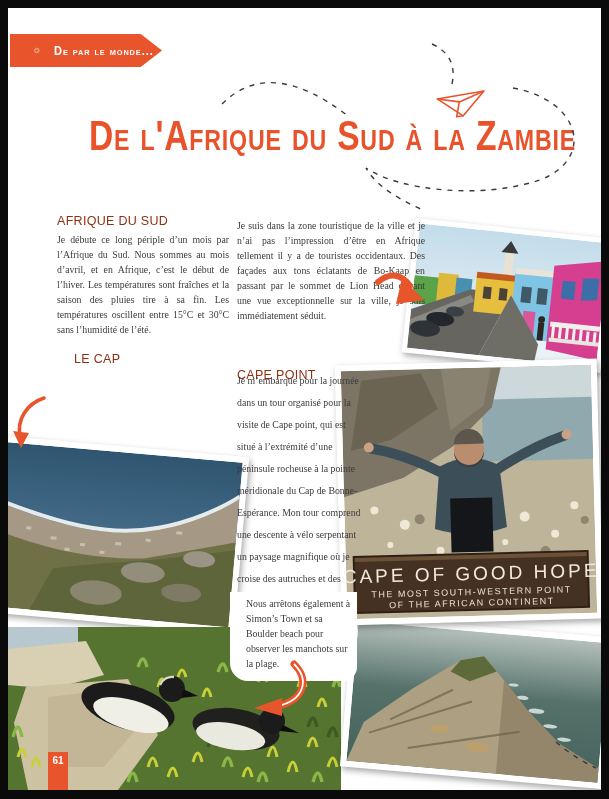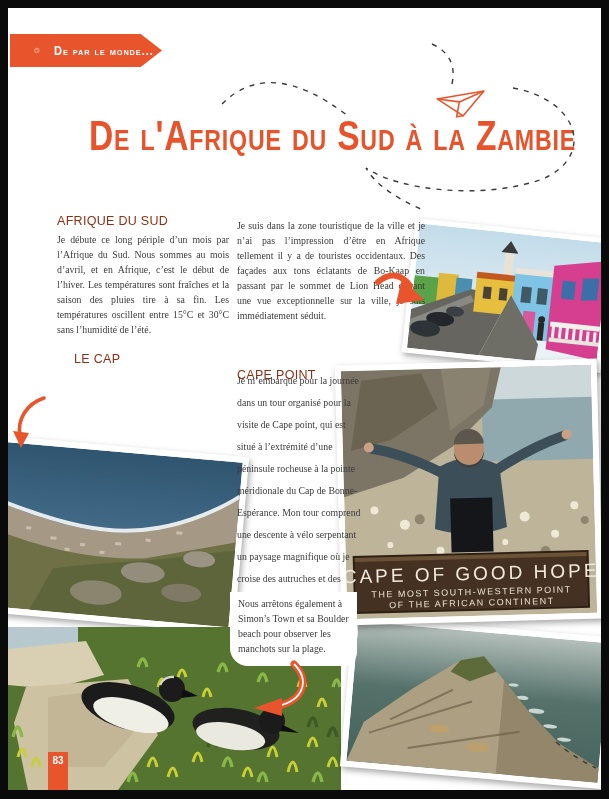--- a/index.html
+++ b/index.html
@@ -34,21 +34,21 @@
               line-height:15px; z-index:5;
               font-family:"Liberation Serif", serif; }
   #p-afrique  { left:49px;  top:224px; width:172px; text-align:justify; }
   #h-afrique  { left:49px;  top:206px; }
   #h-lecap    { left:49px;  top:344px;margin-left:17px; }
   #p-lecap    { left:49px;  top:362px; width:172px; }
   #p-bokaap   { left:229px; top:210px; width:188px; text-align:justify; }
   #h-capepoint{ left:229px; top:360px; }
   #p-capepoint{ left:229px; top:362px; width:124px; line-height:22px; }
   #p-capepoint2{ left:222px; top:584px; width:127px; line-height:15px;
-                 background:#fff; padding:4px 6px 10px 8px;
+                 background:#fff; padding:4px 6px 10px 16px;
                  border-radius:0 0 14px 18px; z-index:5; }
 
   
   .photo { position:absolute; background:#fff; box-shadow:2px 3px 6px rgba(0,0,0,.35); }
   .photo svg { display:block; }
   #photo-bokaap   { left:400px; top:220px; padding:5px; transform:rotate(6deg);  z-index:1; }
   #photo-man      { left:330px; top:354px; padding:6px; transform:rotate(-1.5deg); z-index:2; }
   #photo-coast    { left:-18px; top:438px; padding:6px; transform:rotate(5deg);  z-index:1; }
   #photo-penguins { left:0;     top:619px; z-index:1; box-shadow:none; }
   #photo-cliff    { left:338px; top:618px; padding:6px; transform:rotate(5deg);  z-index:1; }
@@ -255,21 +255,21 @@
 
   <h2 class="sec-head" id="h-lecap">LE CAP</h2>
 
   <p class="body-txt" id="p-bokaap">Je suis dans la zone touristique de la ville et je n’ai pas l’impression d’être en Afrique tellement il y a de touristes occidentaux. Des façades aux tons éclatants de Bo-Kaap en passant par le sommet de Lion Head offrant une vue exceptionnelle sur la ville, je suis immédiatement séduit.</p>
 
   <h2 class="sec-head" id="h-capepoint">CAPE POINT</h2>
   <p class="body-txt" id="p-capepoint">Je m’embarque pour la journée dans un tour organisé pour la visite de Cape point, qui est situé à  l’extrémité d’une péninsule rocheuse à la pointe méridionale du Cap de Bonne-Espérance. Mon tour comprend une descente à vélo serpentant un paysage magnifique où je croise des autruches et des zèbres qui sont eux aussi en direction de la pointe du continent.</p>
   <p class="body-txt" id="p-capepoint2">Nous arrêtons également à Simon’s Town et sa Boulder beach pour observer les manchots sur la plage.</p>
 
   <div class="pagenum">
-    <span>83</span>
+    <span>61</span>
   </div>
 
   <svg class="deco" viewBox="0 0 593 782">
     <g stroke="#3a3a3a" stroke-width="1.4" fill="none" stroke-dasharray="5 6">
       <path d="M214,96 Q262,48 340,108"></path>
       <path d="M424,36 Q450,48 444,76"></path>
       <path d="M505,80 C572,92 588,150 532,172 C472,192 390,182 358,160 C368,178 392,192 415,202"></path>
       <path d="M548,734 C562,746 575,754 588,760"></path>
     </g>
     <g transform="translate(436,70) rotate(18)" stroke="#e8552c" stroke-width="1.6" stroke-linejoin="round">

